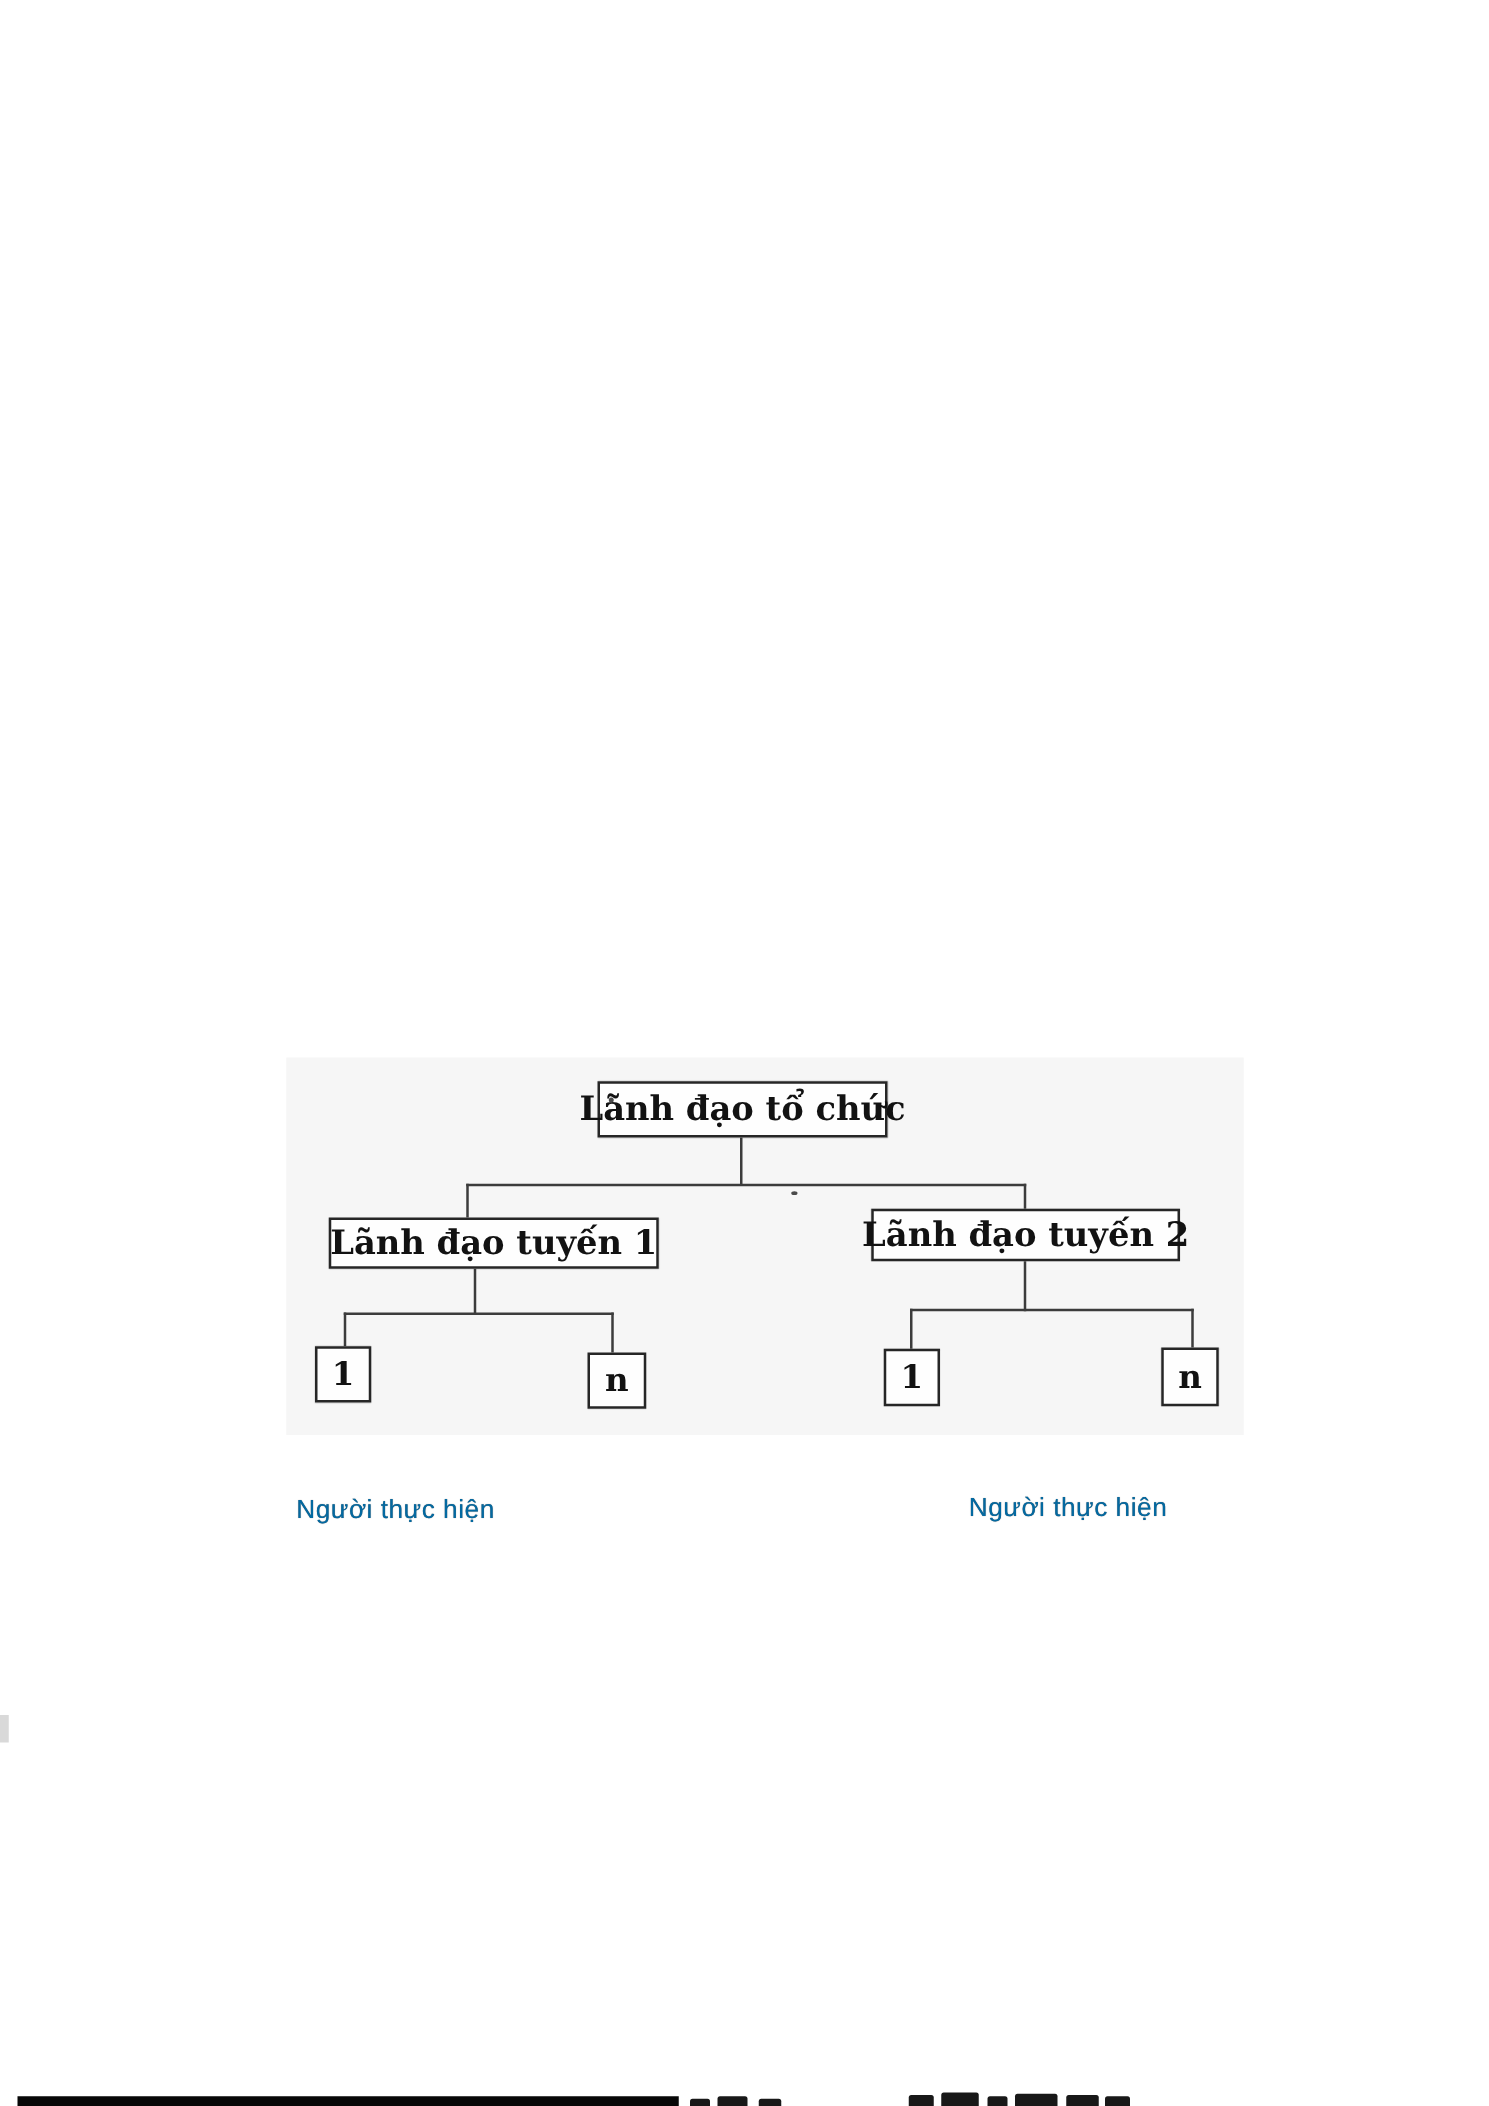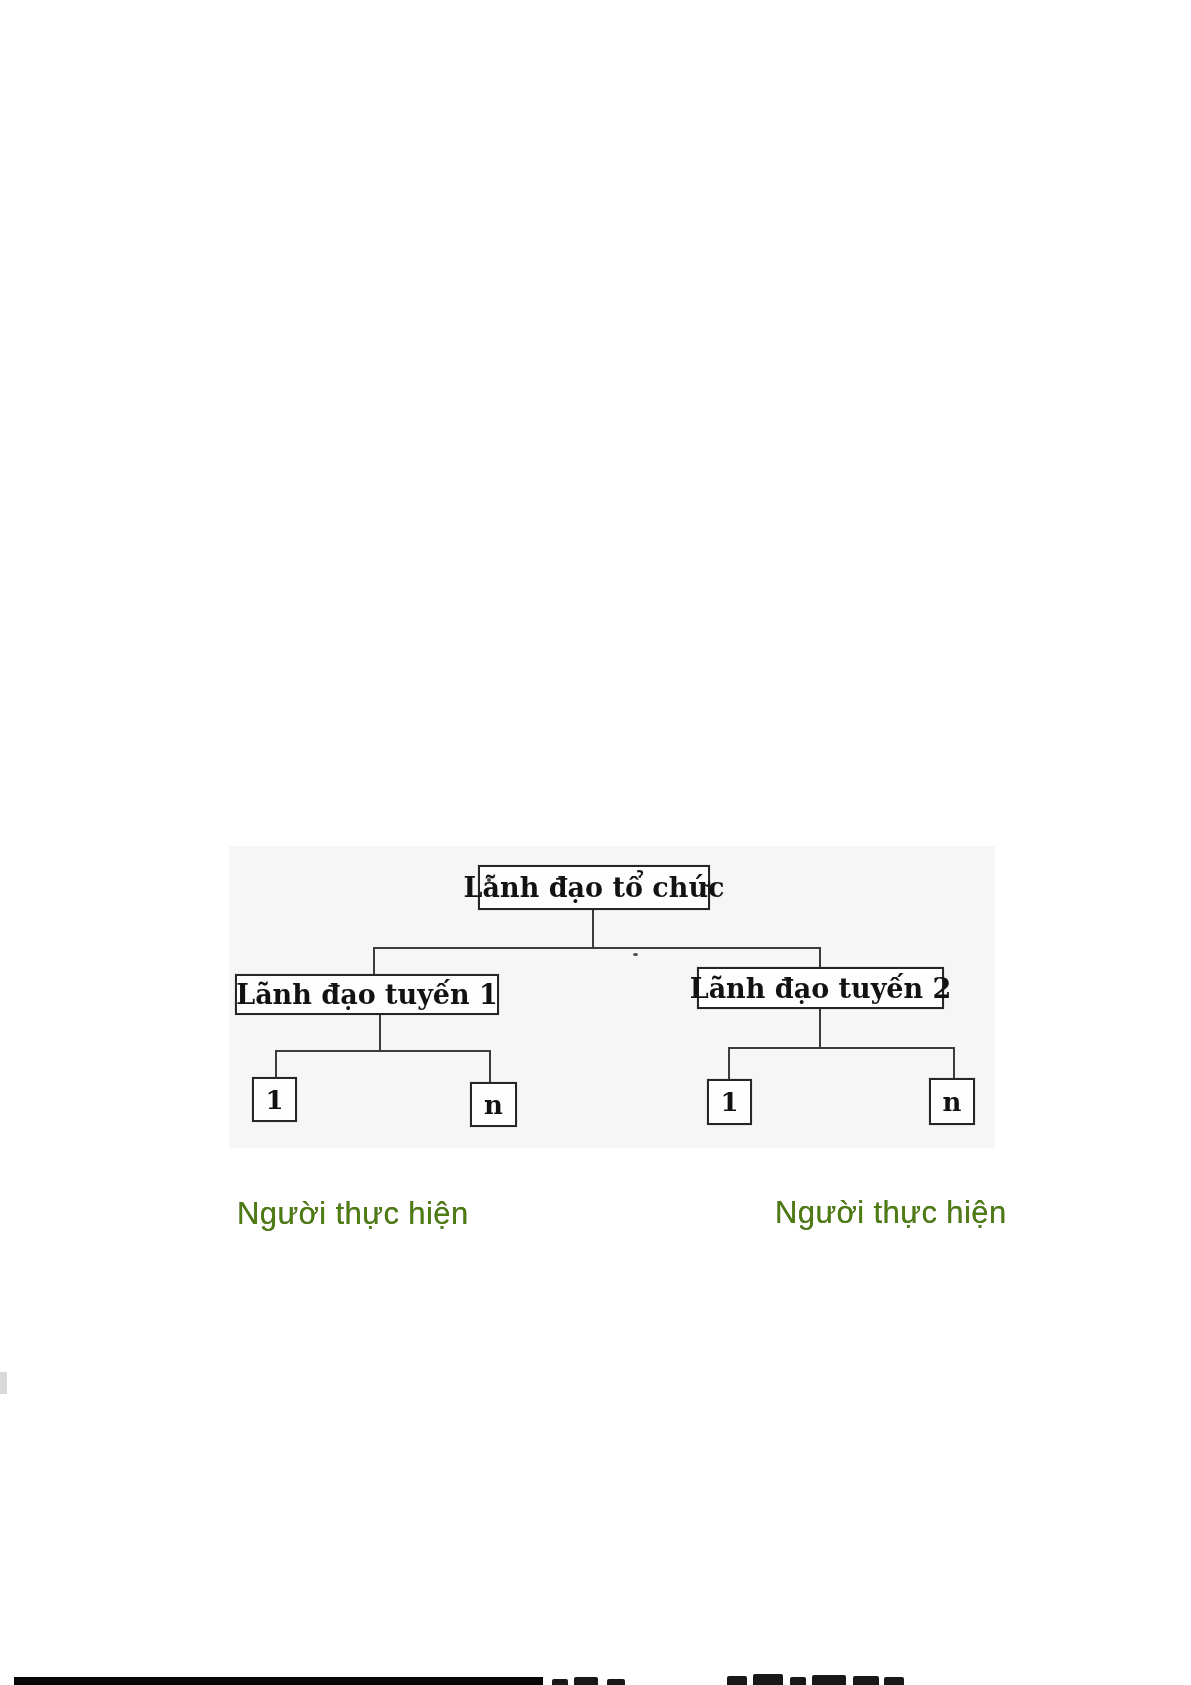--- a/index.html
+++ b/index.html
@@ -31,23 +31,23 @@
     color: #121212;
     font-size: 27px;
     white-space: nowrap;
     box-shadow: 0 0 1px rgba(0,0,0,0.35);
   }
   .leaf { font-size: 26px; }
   .line { position: absolute; background: #3c3c3c; }
   .caption {
     position: absolute;
     font-family: "Liberation Sans", sans-serif;
-    font-size: 31px;
+    font-size: 21px;
     font-weight: 400;
-    color: #4d7c0f;
+    color: #0369a1;
     letter-spacing: 0.4px;
     text-shadow: 0 0 0.6px rgba(20,20,20,0.65);
     white-space: nowrap;
   }
   .speck { position: absolute; background: #4a4a4a; border-radius: 50%; }
   .edge-mark { position: absolute; background: #d9d9d9; }
   .bottom-bar { position: absolute; background: #070707; }
   .fragment { position: absolute; background: #181818; border-radius: 2px 2px 0 0; }
 </style>
 </head>
@@ -68,21 +68,21 @@
     <div class="line" style="left:275px; top:1050px; width:2px; height:28px;"></div>
     <div class="line" style="left:489px; top:1050px; width:2px; height:33px;"></div>
 
     <div class="line" style="left:819px; top:1007px; width:2px; height:42px;"></div>
     <div class="line" style="left:728px; top:1047px; width:227px; height:2px;"></div>
     <div class="line" style="left:728px; top:1047px; width:2px; height:33px;"></div>
     <div class="line" style="left:953px; top:1047px; width:2px; height:32px;"></div>
 
     <div class="node" style="left:478px; top:865px; width:232px; height:45px;">Lãnh đạo tổ chức</div>
 
-    <div class="node" style="left:235px; top:974px; width:264px; height:41px;">Lãnh đạo tuyến 1</div>
+    <div class="node" style="left:263px; top:974px; width:264px; height:41px;">Lãnh đạo tuyến 1</div>
 
     <div class="node" style="left:697px; top:967px; width:247px; height:42px;text-align:right;">Lãnh đạo tuyến 2</div>
 
     <div class="node leaf" style="left:252px; top:1077px; width:45px; height:45px;">1</div>
 
     <div class="node leaf" style="left:470px; top:1082px; width:47px; height:45px;">n</div>
 
     <div class="node leaf" style="left:707px; top:1079px; width:45px; height:46px;">1</div>
 
     <div class="node leaf" style="left:929px; top:1078px; width:46px; height:47px;">n</div>

